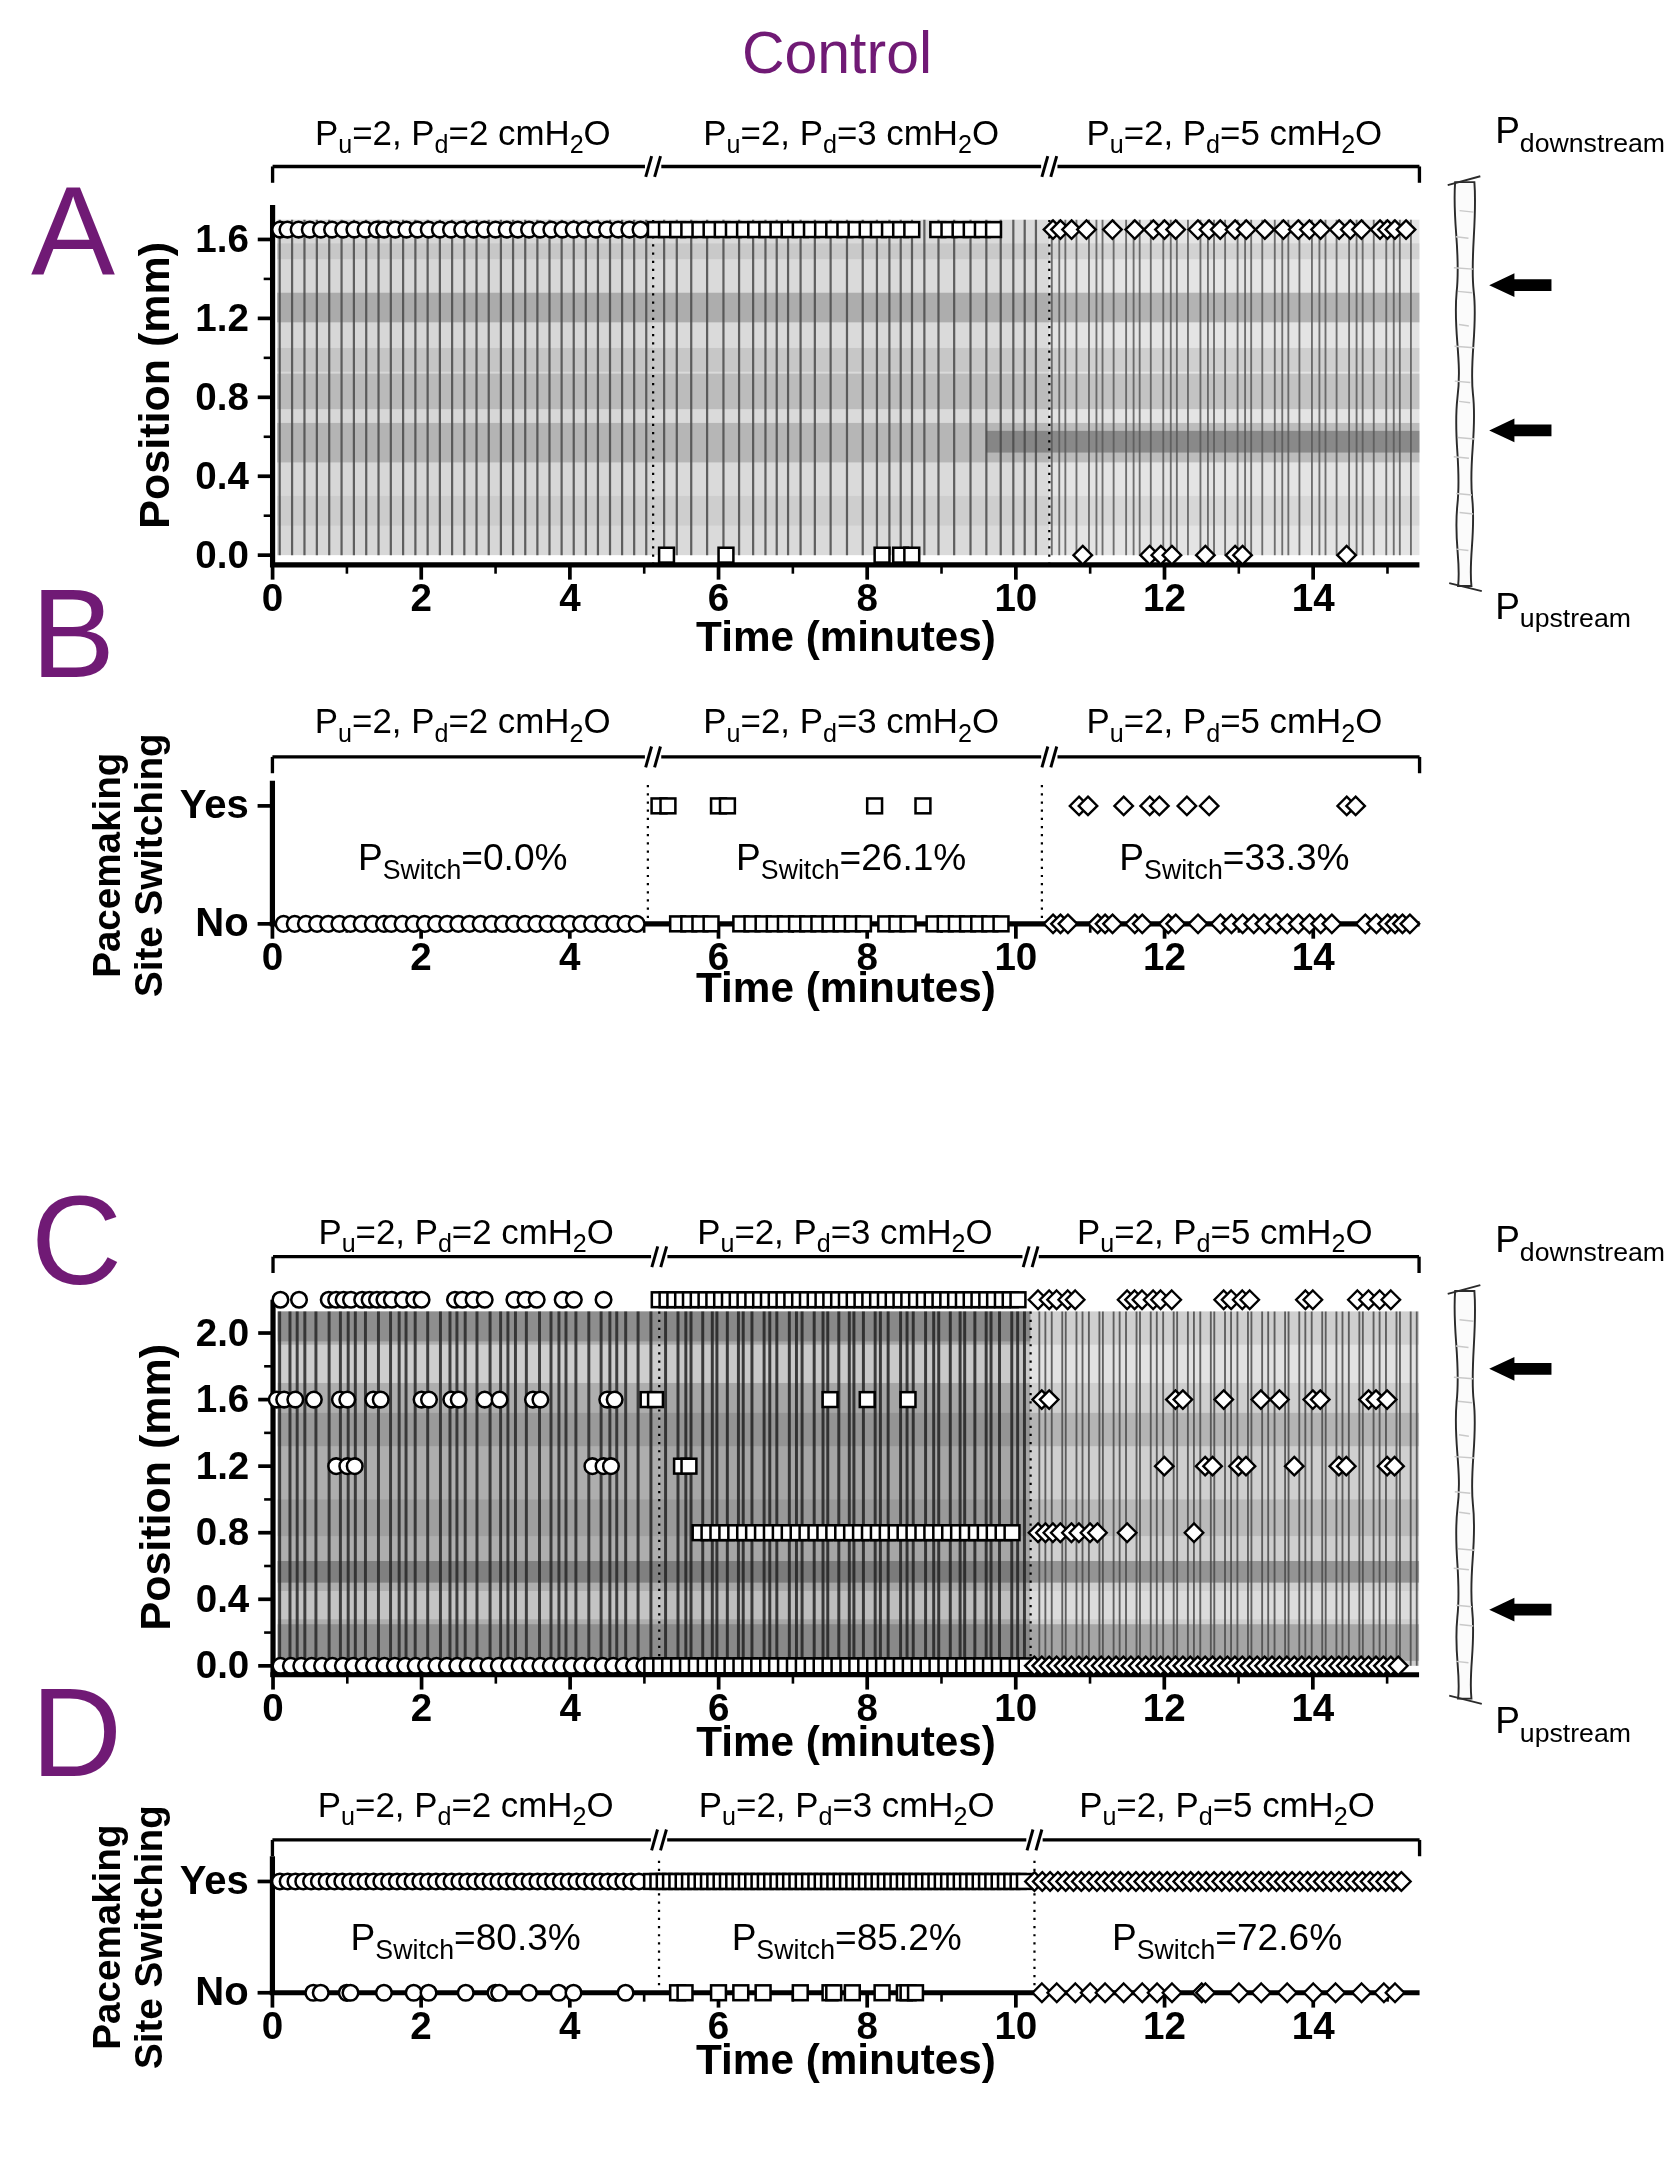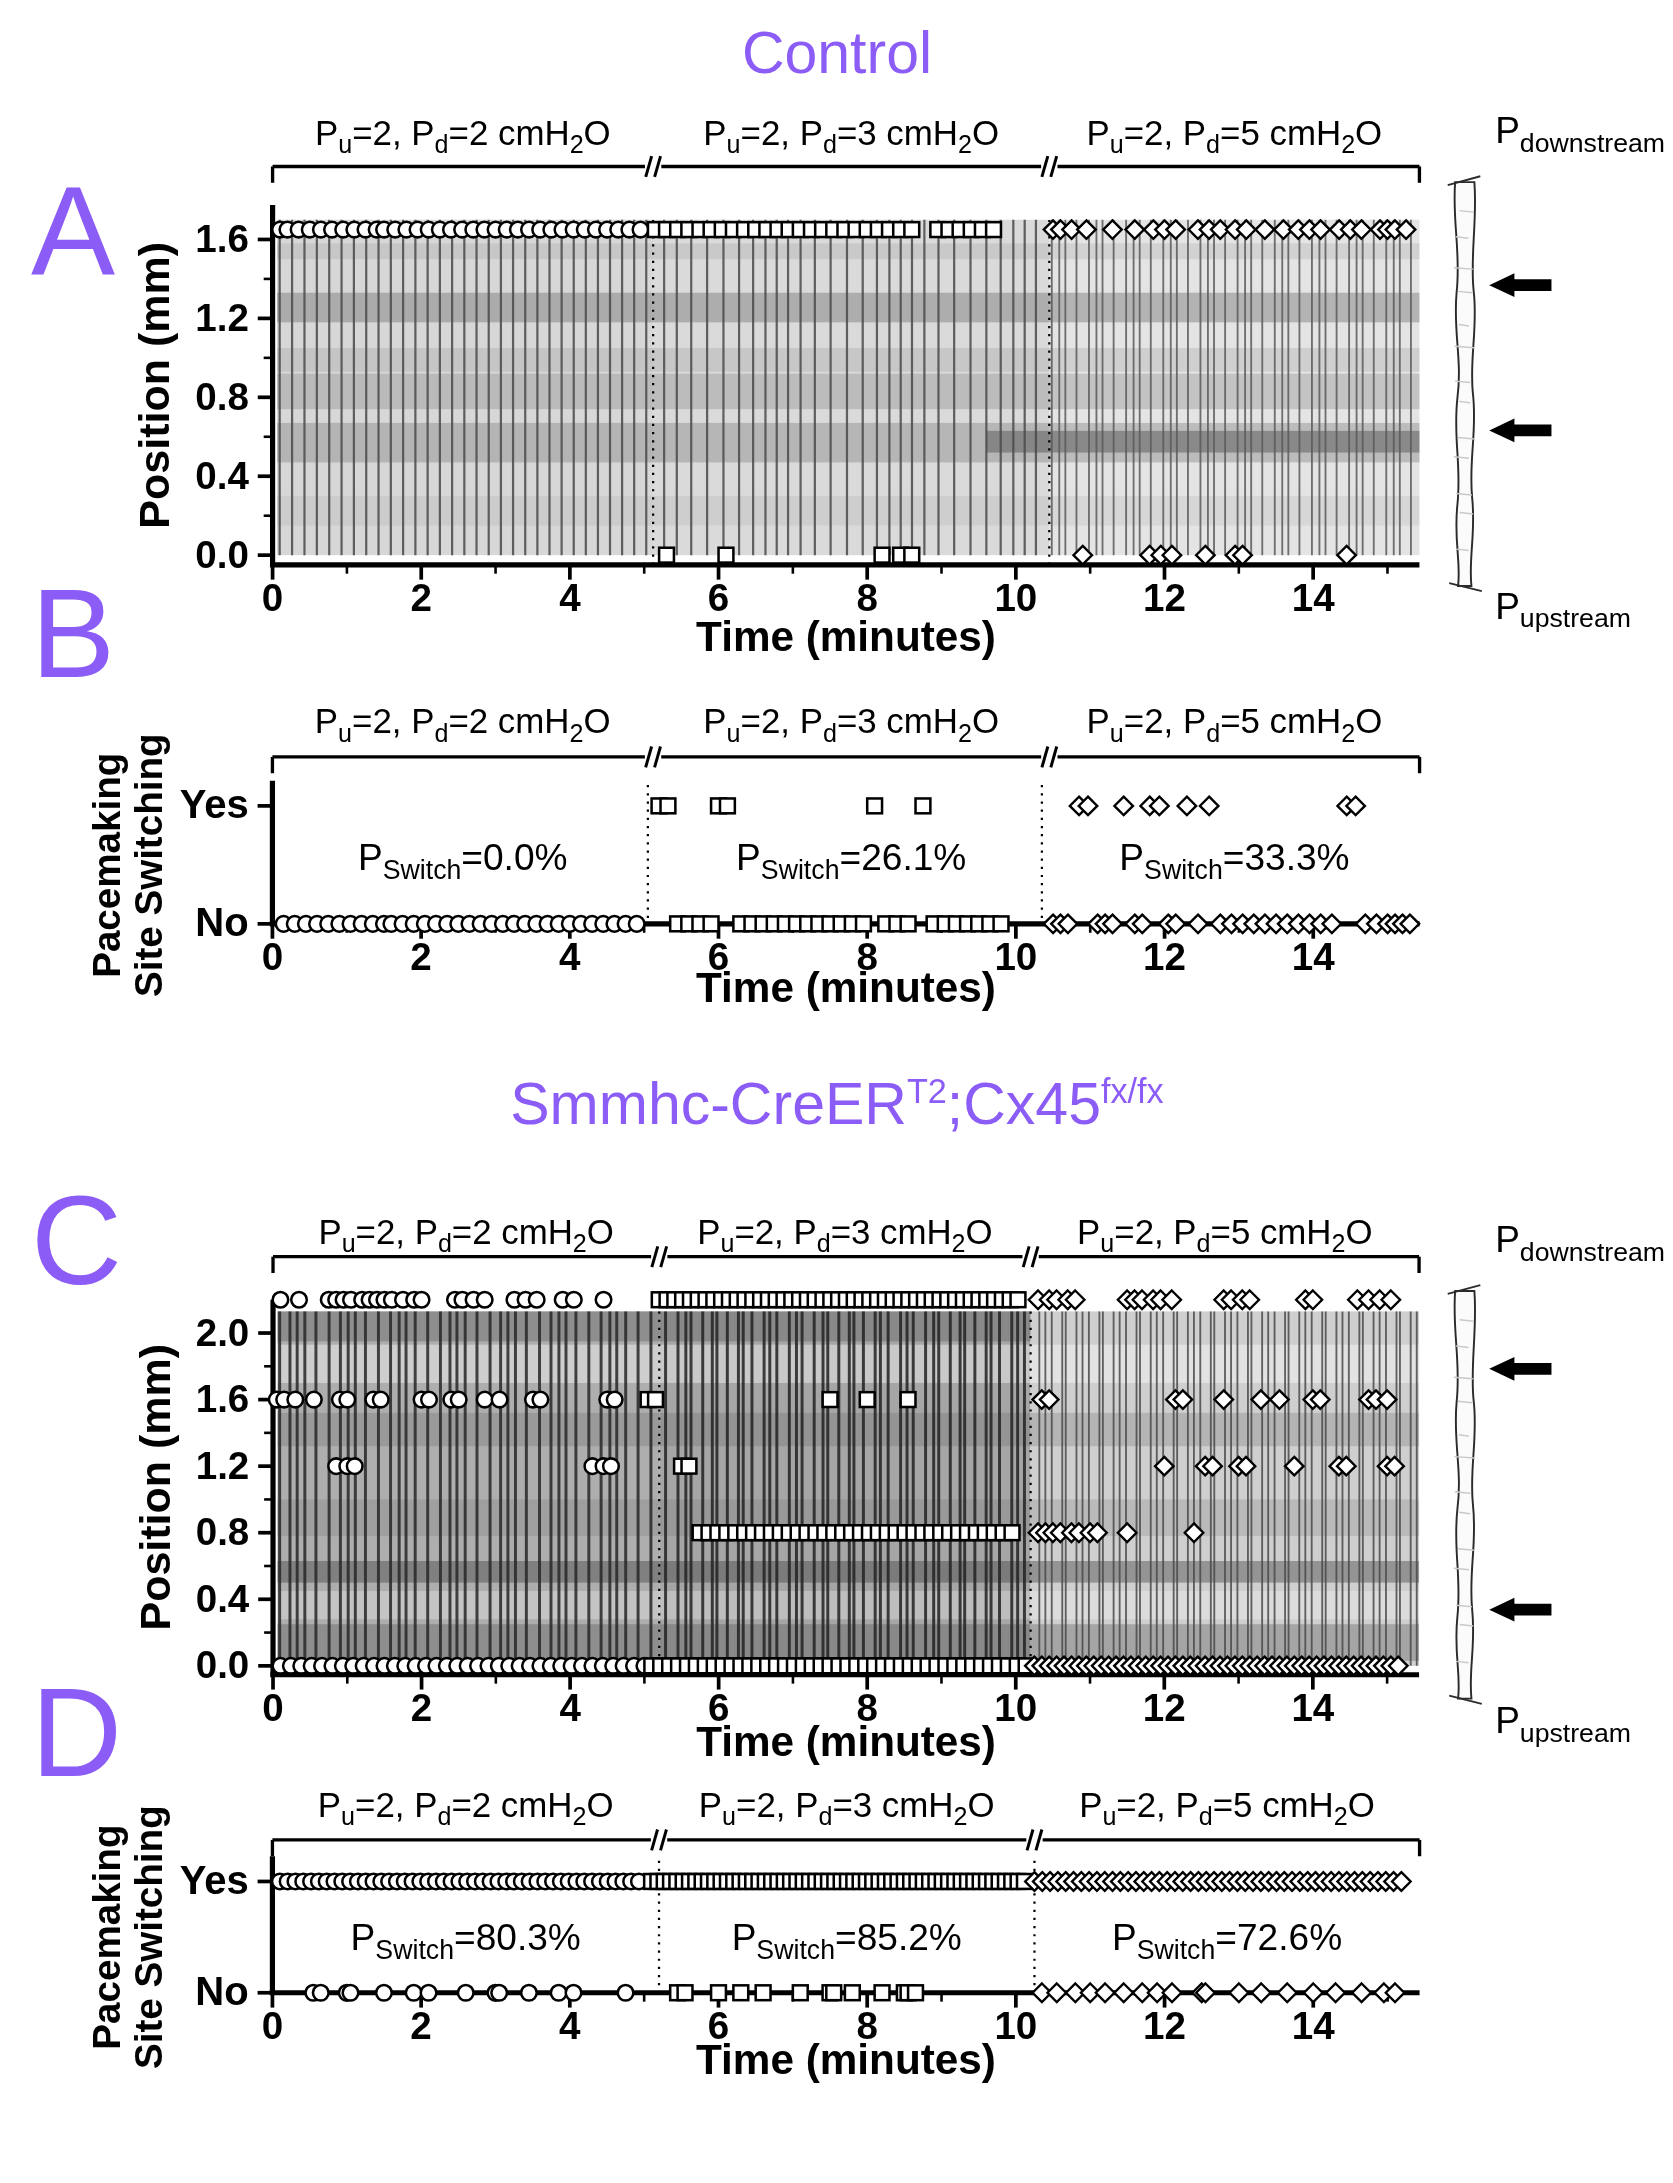--- a/index.html
+++ b/index.html
@@ -1,18 +1,18 @@
 <!DOCTYPE html>
 <html style="font-size:12px"><head>
 <meta charset="utf-8">
 <style>
   *{box-sizing:border-box}
   html,body{margin:0;padding:0;background:#fff}
   .page{position:relative;width:1674px;height:2183px;background:#fff;
-        font-family:"Liberation Sans","DejaVu Sans",sans-serif;color:#8b5cf6;overflow:hidden}
+        font-family:"Liberation Sans","DejaVu Sans",sans-serif;color:#701a75;overflow:hidden}
   .fig-title{position:absolute;left:0;width:1674px;text-align:center;font-size:59px;font-weight:400}
   .fig-title sup{font-size:58%;vertical-align:super;line-height:0}
   .panel-letter{position:absolute;font-size:126px;line-height:0.85;font-weight:400}
   .abs{position:absolute}
   svg{display:block;overflow:visible}
 </style>
 </head>
 <body>
 
 <div class="page">
@@ -500,21 +500,20 @@
           <path d="M 1740.02 302.5 L 1752.52 315 L 1740.02 327.5 L 1727.52 315 Z" fill="#fff" stroke="#000" stroke-width="3.2"></path>
           <path d="M 1750.04 302.5 L 1762.54 315 L 1750.04 327.5 L 1737.54 315 Z" fill="#fff" stroke="#000" stroke-width="3.2"></path>
           <path d="M 1760.0600000000002 302.5 L 1772.5600000000002 315 L 1760.0600000000002 327.5 L 1747.5600000000002 315 Z" fill="#fff" stroke="#000" stroke-width="3.2"></path>
         </g>
       </g>
       <text x="483.512" y="243" text-anchor="middle" font-size="50"><tspan dy="0" font-size="50">P</tspan><tspan dy="12" font-size="36">Switch</tspan><tspan dy="-12" font-size="50">=0.0%</tspan></text>
       <text x="1007.057" y="243" text-anchor="middle" font-size="50"><tspan dy="0" font-size="50">P</tspan><tspan dy="12" font-size="36">Switch</tspan><tspan dy="-12" font-size="50">=26.1%</tspan></text>
       <text x="1523.588" y="243" text-anchor="middle" font-size="50"><tspan dy="0" font-size="50">P</tspan><tspan dy="12" font-size="36">Switch</tspan><tspan dy="-12" font-size="50">=33.3%</tspan></text>
     </svg>
 
-  <div class="fig-title" style="top:1070px">Smmhc-CreER<sup>T2</sup>;Cx45<sup>fx/fx</sup></div>
 
   <div class="panel-letter" style="left:31px;top:1187px">C</div>
   <svg id="svg-c" class="abs" style="left:104px;top:1187px" width="1570" height="593" viewBox="0 0 2116 800">
       <g>
         <line x1="227" y1="94" x2="1773.086" y2="94" stroke="#000" stroke-width="4.5"></line>
         <line x1="227" y1="94" x2="227" y2="116" stroke="#000" stroke-width="4.5"></line>
         <line x1="1773.086" y1="94" x2="1773.086" y2="116" stroke="#000" stroke-width="4.5"></line>
         <rect x="737.0400000000001" y="80" width="22" height="28" fill="#fff"></rect>
         <line x1="738.0400000000001" y1="108" x2="746.0400000000001" y2="80" stroke="#000" stroke-width="4"></line>
         <line x1="750.0400000000001" y1="108" x2="758.0400000000001" y2="80" stroke="#000" stroke-width="4"></line>

